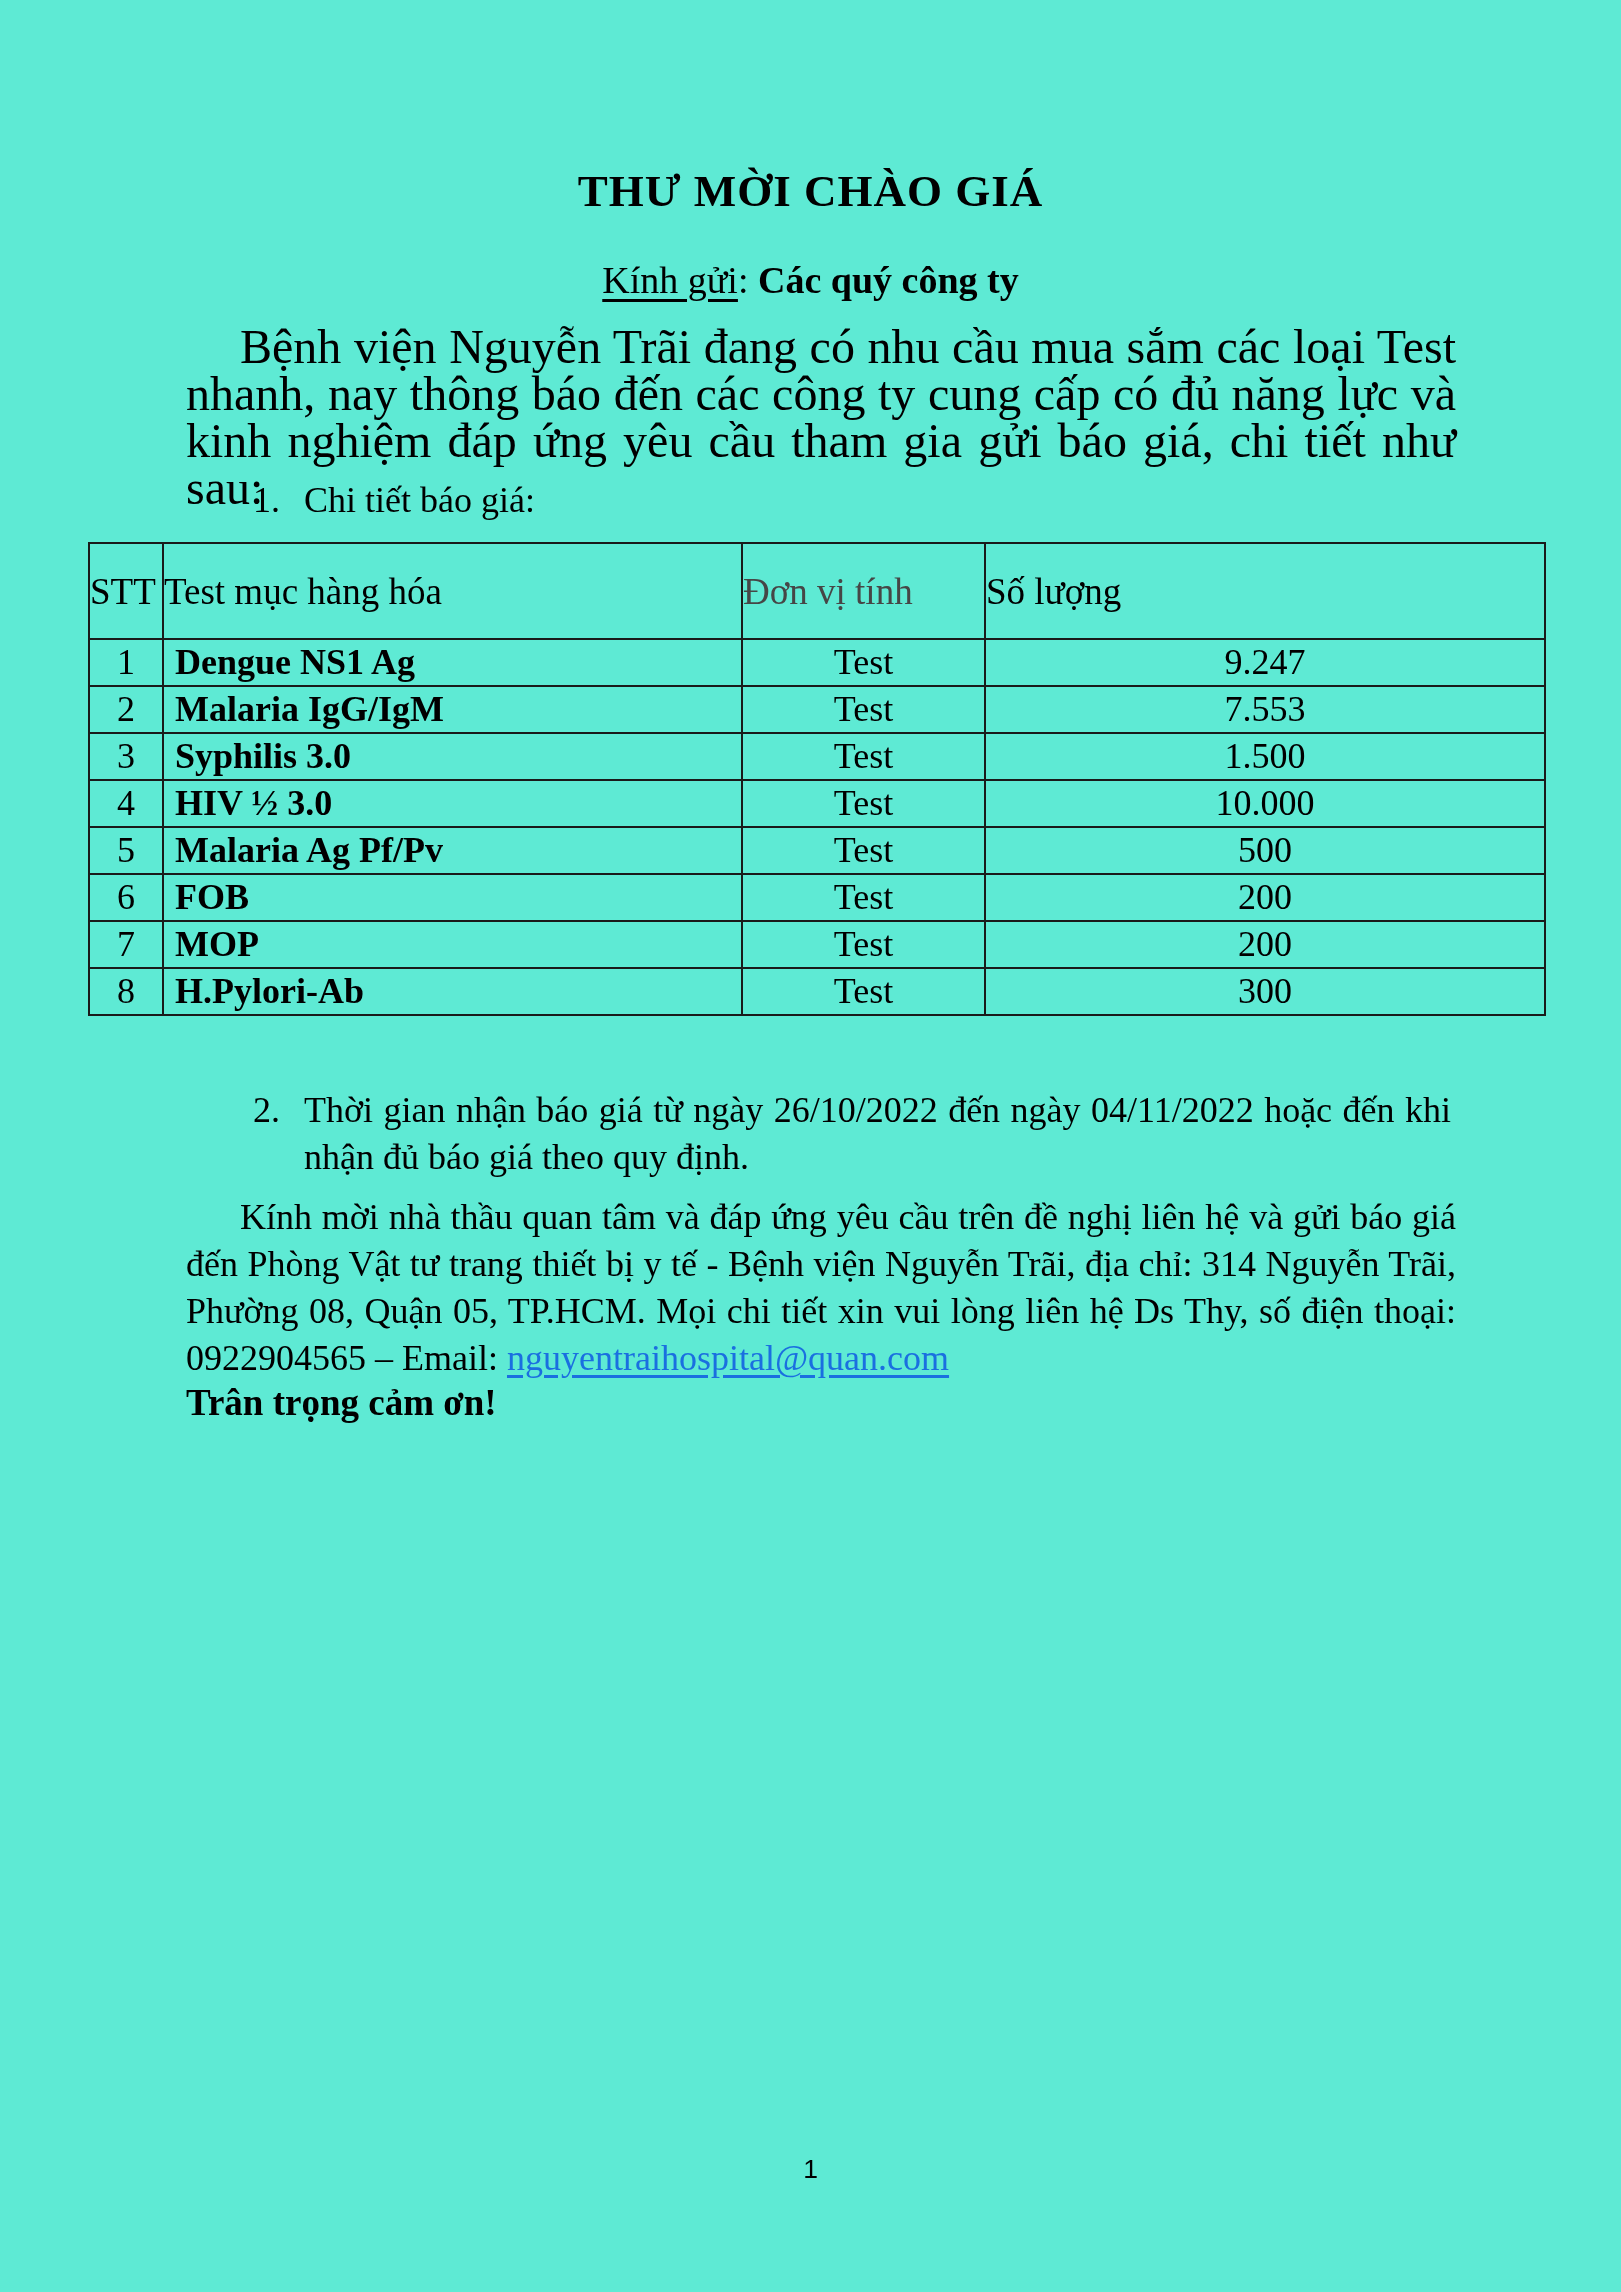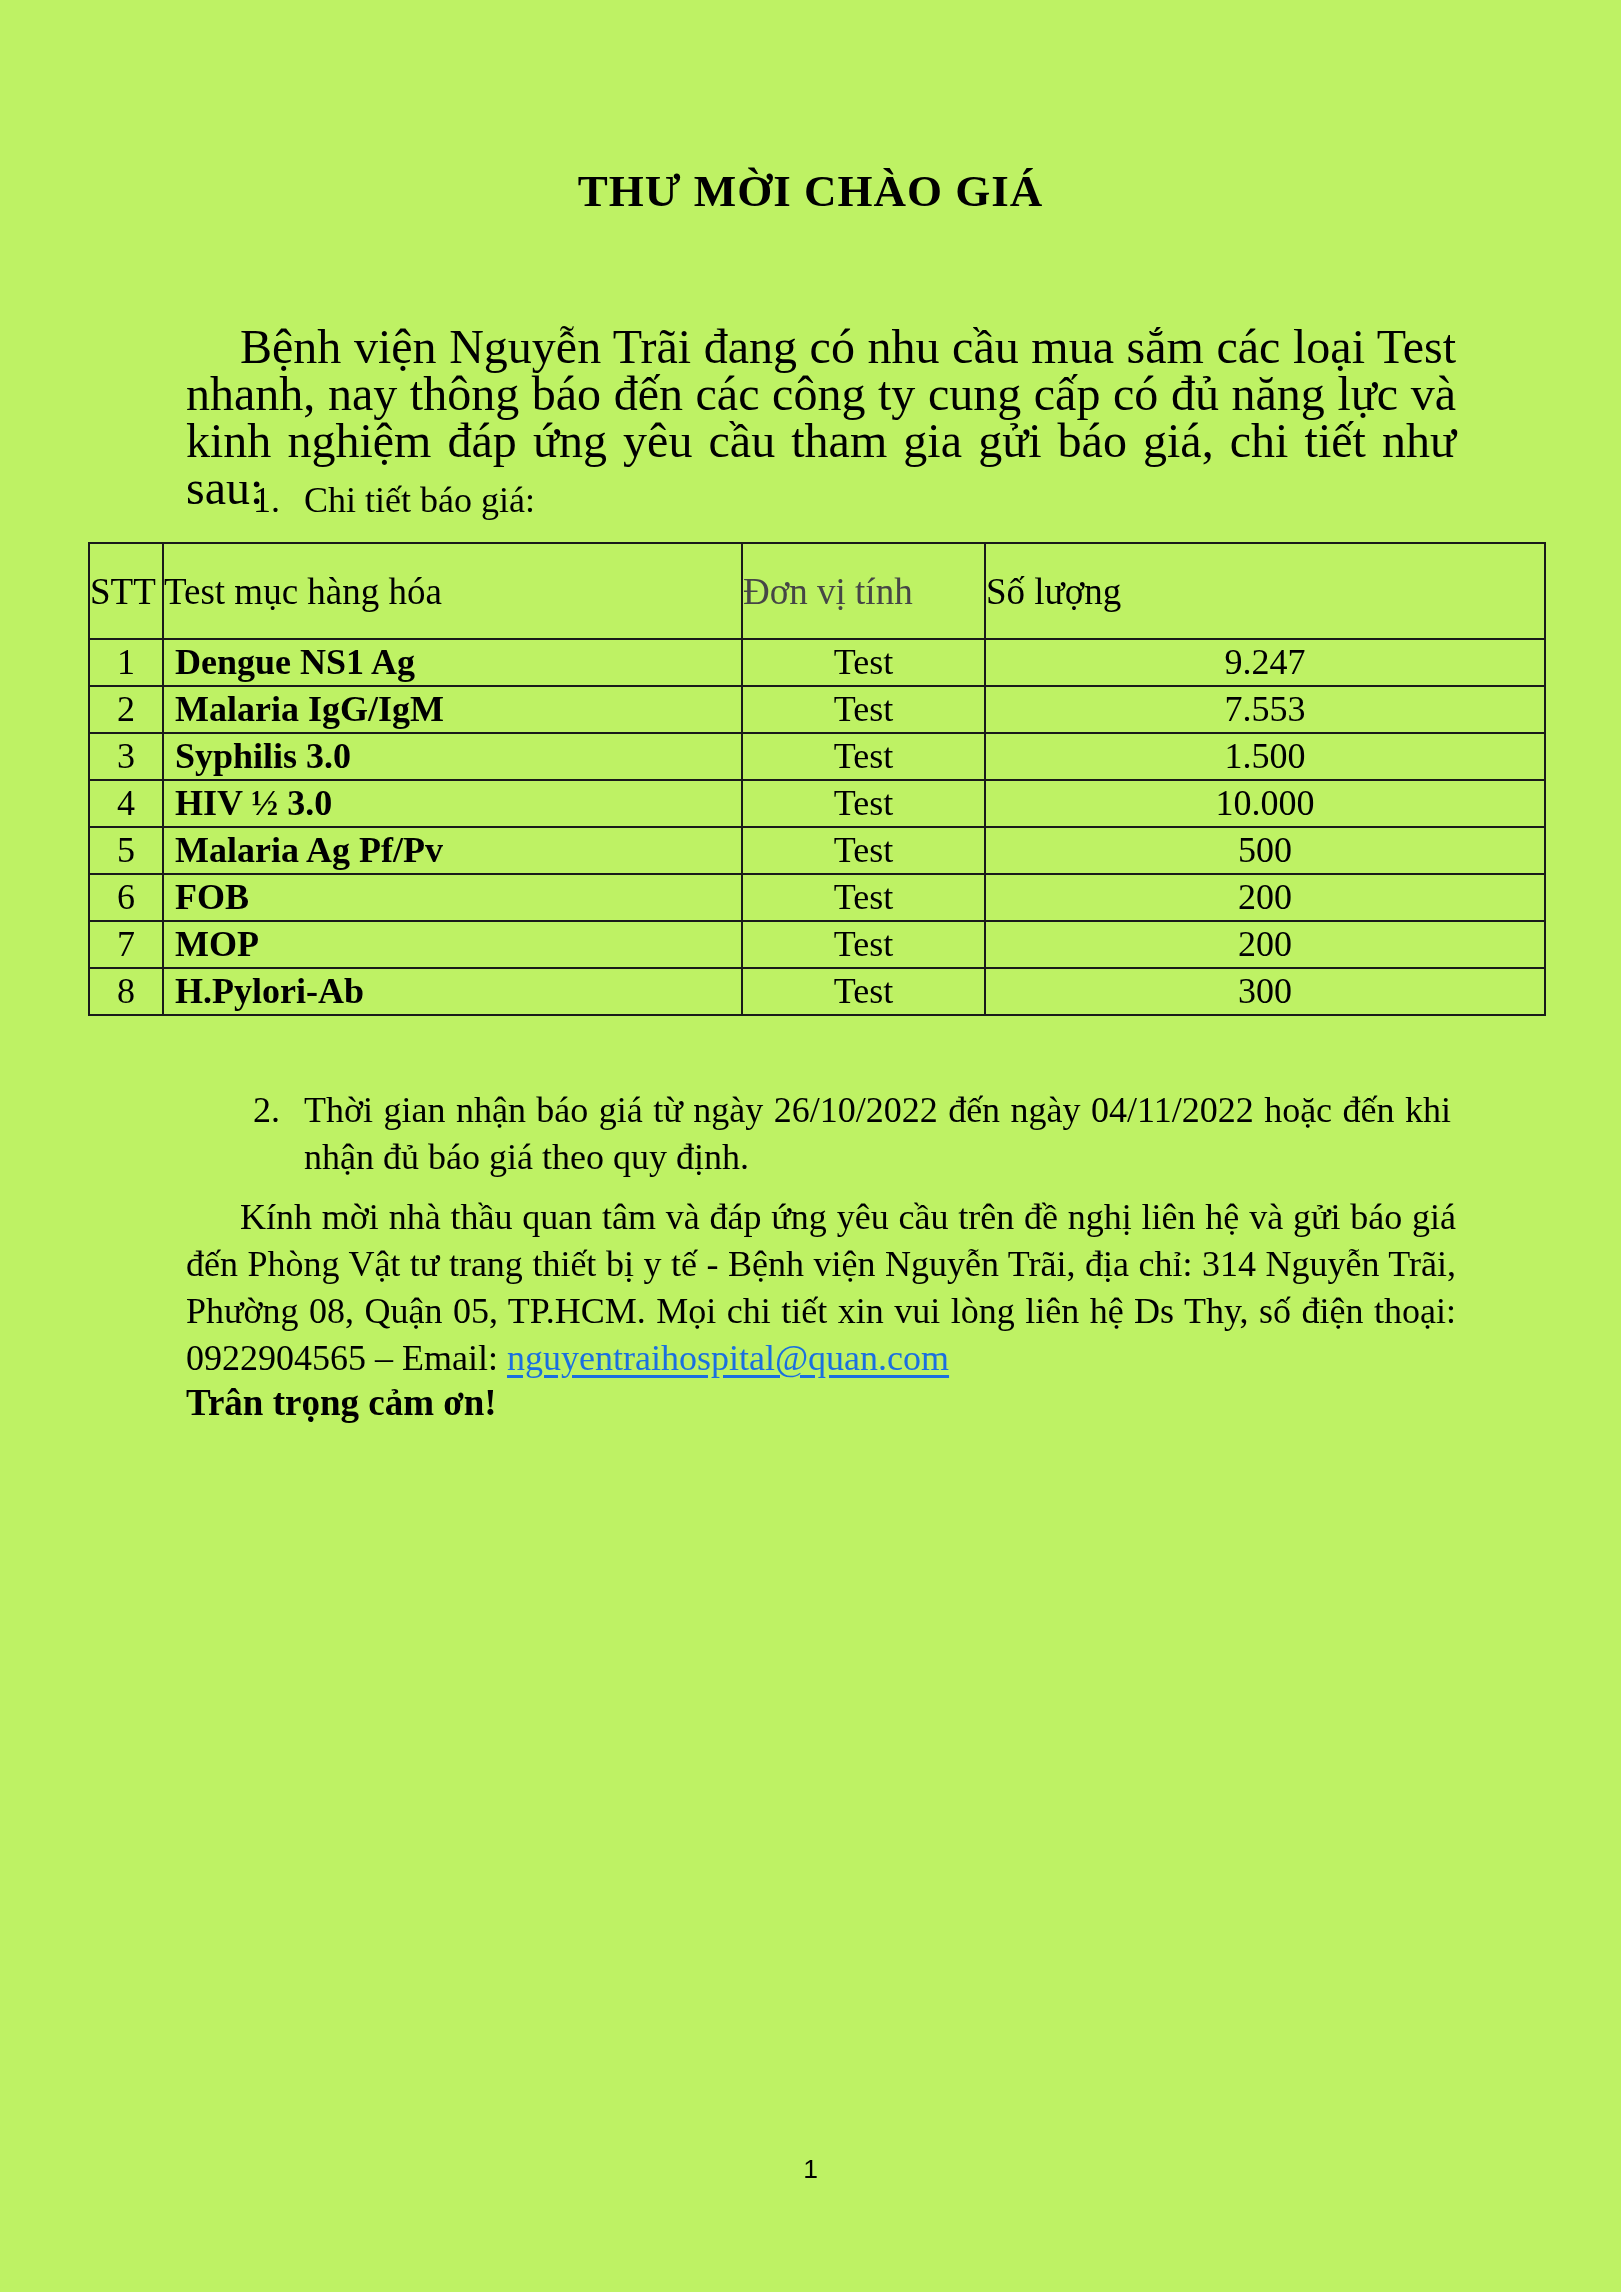--- a/index.html
+++ b/index.html
@@ -1,19 +1,19 @@
 <!DOCTYPE html>
 <html><head>
 <meta charset="utf-8">
 <style>
   html,body{margin:0;padding:0;background:#e8e8e8;}
   .page{
     position:relative;
     width:1621px;height:2293px;
-    background:#bef264;
+    background:#5eead4;
     font-family:"Liberation Serif", serif;
     color:#000000;
     overflow:hidden;
   }
   .doc-title{
     position:absolute;top:165px;left:0;width:100%;
     text-align:center;font-size:45px;font-weight:bold;letter-spacing:1px;
   }
   .salutation{
     position:absolute;top:258px;left:0;width:100%;
@@ -67,20 +67,21 @@
     font-family:"Liberation Sans", sans-serif;font-size:26.5px;
   }
 </style>
 </head>
 <body>
 
 <div class="page">
 
   <div class="doc-title">THƯ MỜI CHÀO GIÁ</div>
 
+  <div class="salutation"><span class="u">Kính gửi</span><span>: </span><span class="bold">Các quý công ty</span></div>
 
   <div class="intro">Bệnh viện Nguyễn Trãi đang có nhu cầu mua sắm các loại Test nhanh, nay thông báo đến các công ty cung cấp có đủ năng lực và kinh nghiệm đáp ứng yêu cầu tham gia gửi báo giá, chi tiết như sau:</div>
 
   <div class="list-row item1">
     <span class="num">1.</span>
     <span class="txt">Chi tiết báo giá:</span>
   </div>
 
   <table class="quote">
     <colgroup>

